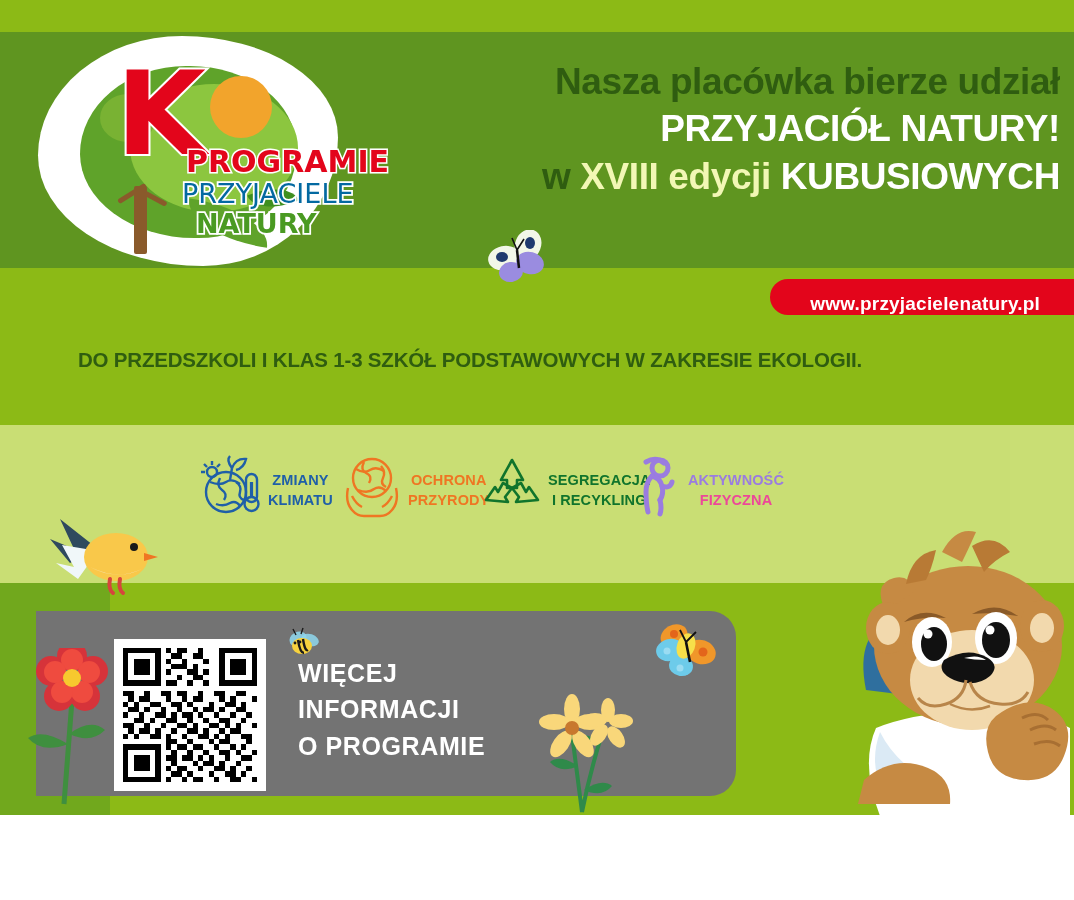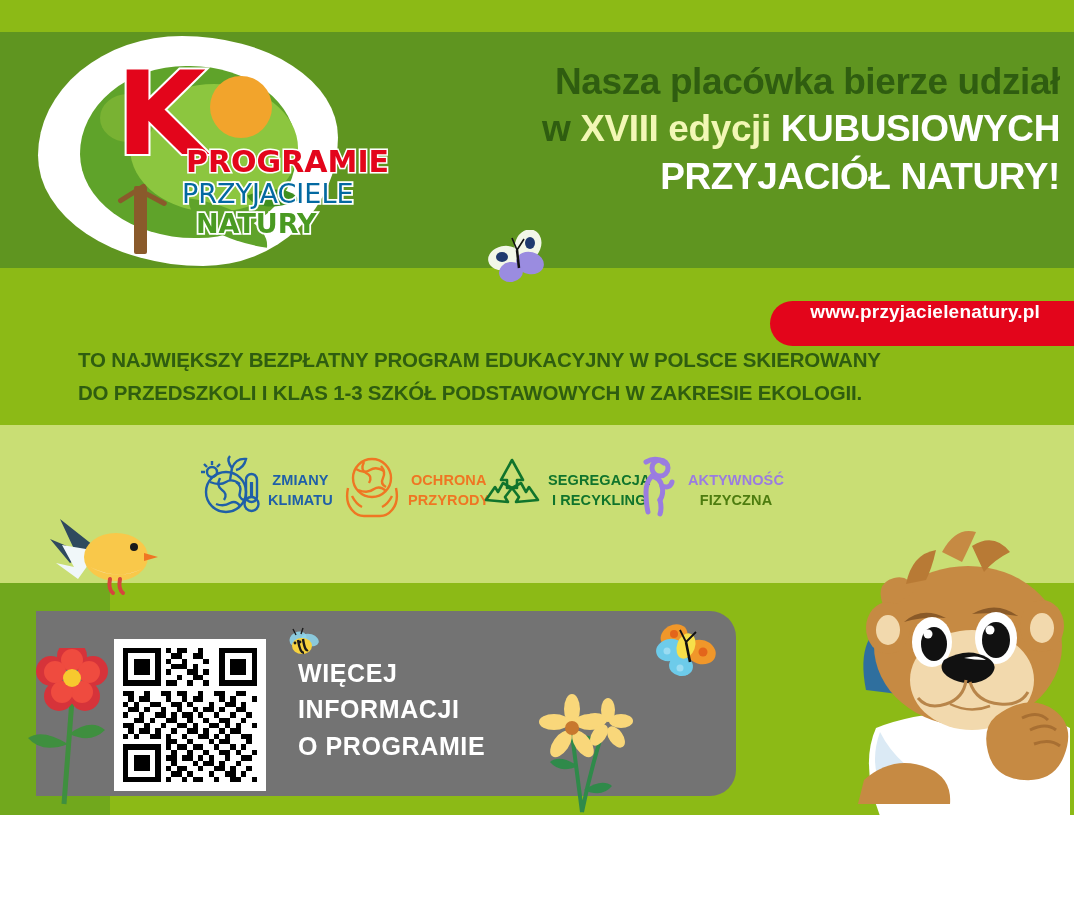--- a/index.html
+++ b/index.html
@@ -92,23 +92,23 @@
 
   
   .headline { position:absolute; left:360px; top:58px; width:700px; text-align:right; }
   .hl-line { font-size:37px; font-weight:bold; line-height:1.28; letter-spacing:-0.4px; }
   .hl-dark { color:#2f5d10; }
   .hl-cream { color:#f2f7b5; }
   .hl-white { color:#ffffff; }
 
   
   .url-badge {
-    position:absolute; right:0; top:279px; height:45px;
+    position:absolute; right:0; top:279px; height:36px;
     background:#e3051b; border-radius:24px 0 0 24px;
-    padding:0 34px 0 40px; display:flex; align-items:flex-start;margin-top:22px;
+    padding:0 34px 0 40px; display:flex; align-items:flex-end;
   }
   .url-badge span { color:#ffffff; font-size:19px; font-weight:bold; letter-spacing:0.2px; }
 
   
   .desc { position:absolute; left:78px; top:343px; width:930px; }
   .desc-line { font-size:20.5px; color:#2f5d10; line-height:1.62; letter-spacing:-0.2px; font-weight:600; }
   .desc-line b { font-weight:bold; }
 
   
   .icons { position:absolute; left:196px; top:448px; width:700px; display:flex; }
@@ -163,41 +163,40 @@
     <div class="logo-leaf1"></div>
     <div class="logo-leaf2"></div>
     <div class="logo-k">K</div>
     <div class="logo-l1">PROGRAMIE</div>
     <div class="logo-l2">PRZYJACIELE</div>
     <div class="logo-l3">NATURY</div>
   </div>
 
   <div class="headline">
     <div class="hl-line hl-dark">Nasza placówka bierze udział</div>
+    <div class="hl-line hl-white">PRZYJACIÓŁ NATURY!</div>
     <div class="hl-line"><span class="hl-dark">w </span><span class="hl-cream">XVIII edycji</span><span class="hl-white"> KUBUSIOWYCH</span></div>
-    <div class="hl-line hl-white">PRZYJACIÓŁ NATURY!</div>
   </div>
 
   <svg class="deco" style="left:486px; top:230px;" width="62" height="56" viewBox="0 0 62 56">
     <ellipse cx="42" cy="15" rx="13" ry="16" fill="#f2f7e8" transform="rotate(22 42 15)"></ellipse>
     <ellipse cx="18" cy="28" rx="16" ry="12" fill="#f2f7e8" transform="rotate(-12 18 28)"></ellipse>
     <ellipse cx="44" cy="33" rx="14" ry="11" fill="#9a8ce0" transform="rotate(14 44 33)"></ellipse>
     <ellipse cx="25" cy="42" rx="12" ry="10" fill="#9a8ce0" transform="rotate(-8 25 42)"></ellipse>
     <ellipse cx="44" cy="13" rx="5" ry="6" fill="#1f3a6e"></ellipse>
     <ellipse cx="16" cy="27" rx="6" ry="5" fill="#1f3a6e"></ellipse>
     <path d="M31 20 L33 38" stroke="#111" stroke-width="2.5" fill="none"></path>
     <path d="M31 20 L26 8 M31 20 L38 9" stroke="#111" stroke-width="1.6" fill="none"></path>
   </svg>
 
   <div class="url-badge">
     <span>www.przyjacielenatury.pl</span>
   </div>
 
   <div class="desc">
-    <div class="desc-line"><span>TO NAJWIĘKSZY </span><b>BEZPŁATNY</b><span> PROGRAM EDUKACYJNY W POLSCE SKIEROWANY</span></div>
     <div class="desc-line"><span>DO </span><b>PRZEDSZKOLI</b><span> I </span><b>KLAS 1-3 SZKÓŁ PODSTAWOWYCH</b><span> W ZAKRESIE EKOLOGII.</span></div>
   </div>
 
   <div class="icons">
 
     <div class="icon-cell">
       <div class="icon-art">
         <svg width="72" height="70" viewBox="0 0 72 70">
           <g fill="none" stroke="#1f5fa8" stroke-width="2.4">
             <circle cx="30" cy="40" r="20"></circle>
@@ -269,21 +268,21 @@
             <path d="M30 10 q10 -6 18 1"></path>
             <path d="M36 24 q8 2 10 10 q2 8 -2 14"></path>
             <path d="M36 24 q-6 6 -6 16 q0 12 2 20"></path>
             <path d="M46 34 q8 3 10 -4"></path>
             <path d="M44 48 q2 8 0 14"></path>
           </g>
         </svg>
       </div>
       <div class="icon-lbl">
         <div style="color:#9a7ce0">AKTYWNOŚĆ</div>
-        <div style="color:#4d7c0f">FIZYCZNA</div>
+        <div style="color:#ec4899">FIZYCZNA</div>
       </div>
     </div>
   </div>
 
   <svg class="deco" style="left:40px; top:505px;" width="130" height="100" viewBox="0 0 130 100">
     <path d="M58 44 L20 14 L34 44 L10 34 L30 58 Z" fill="#2f4a5e"></path>
     <path d="M58 46 L22 40 L34 62 L16 58 L38 74 Z" fill="#f0f7f9"></path>
     <ellipse cx="76" cy="52" rx="32" ry="24" fill="#f9c84a"></ellipse>
     <path d="M50 62 q26 14 52 2 q-24 12 -52 -2" fill="#f0f7f9"></path>
     <circle cx="94" cy="42" r="4" fill="#1a1a1a"></circle>

